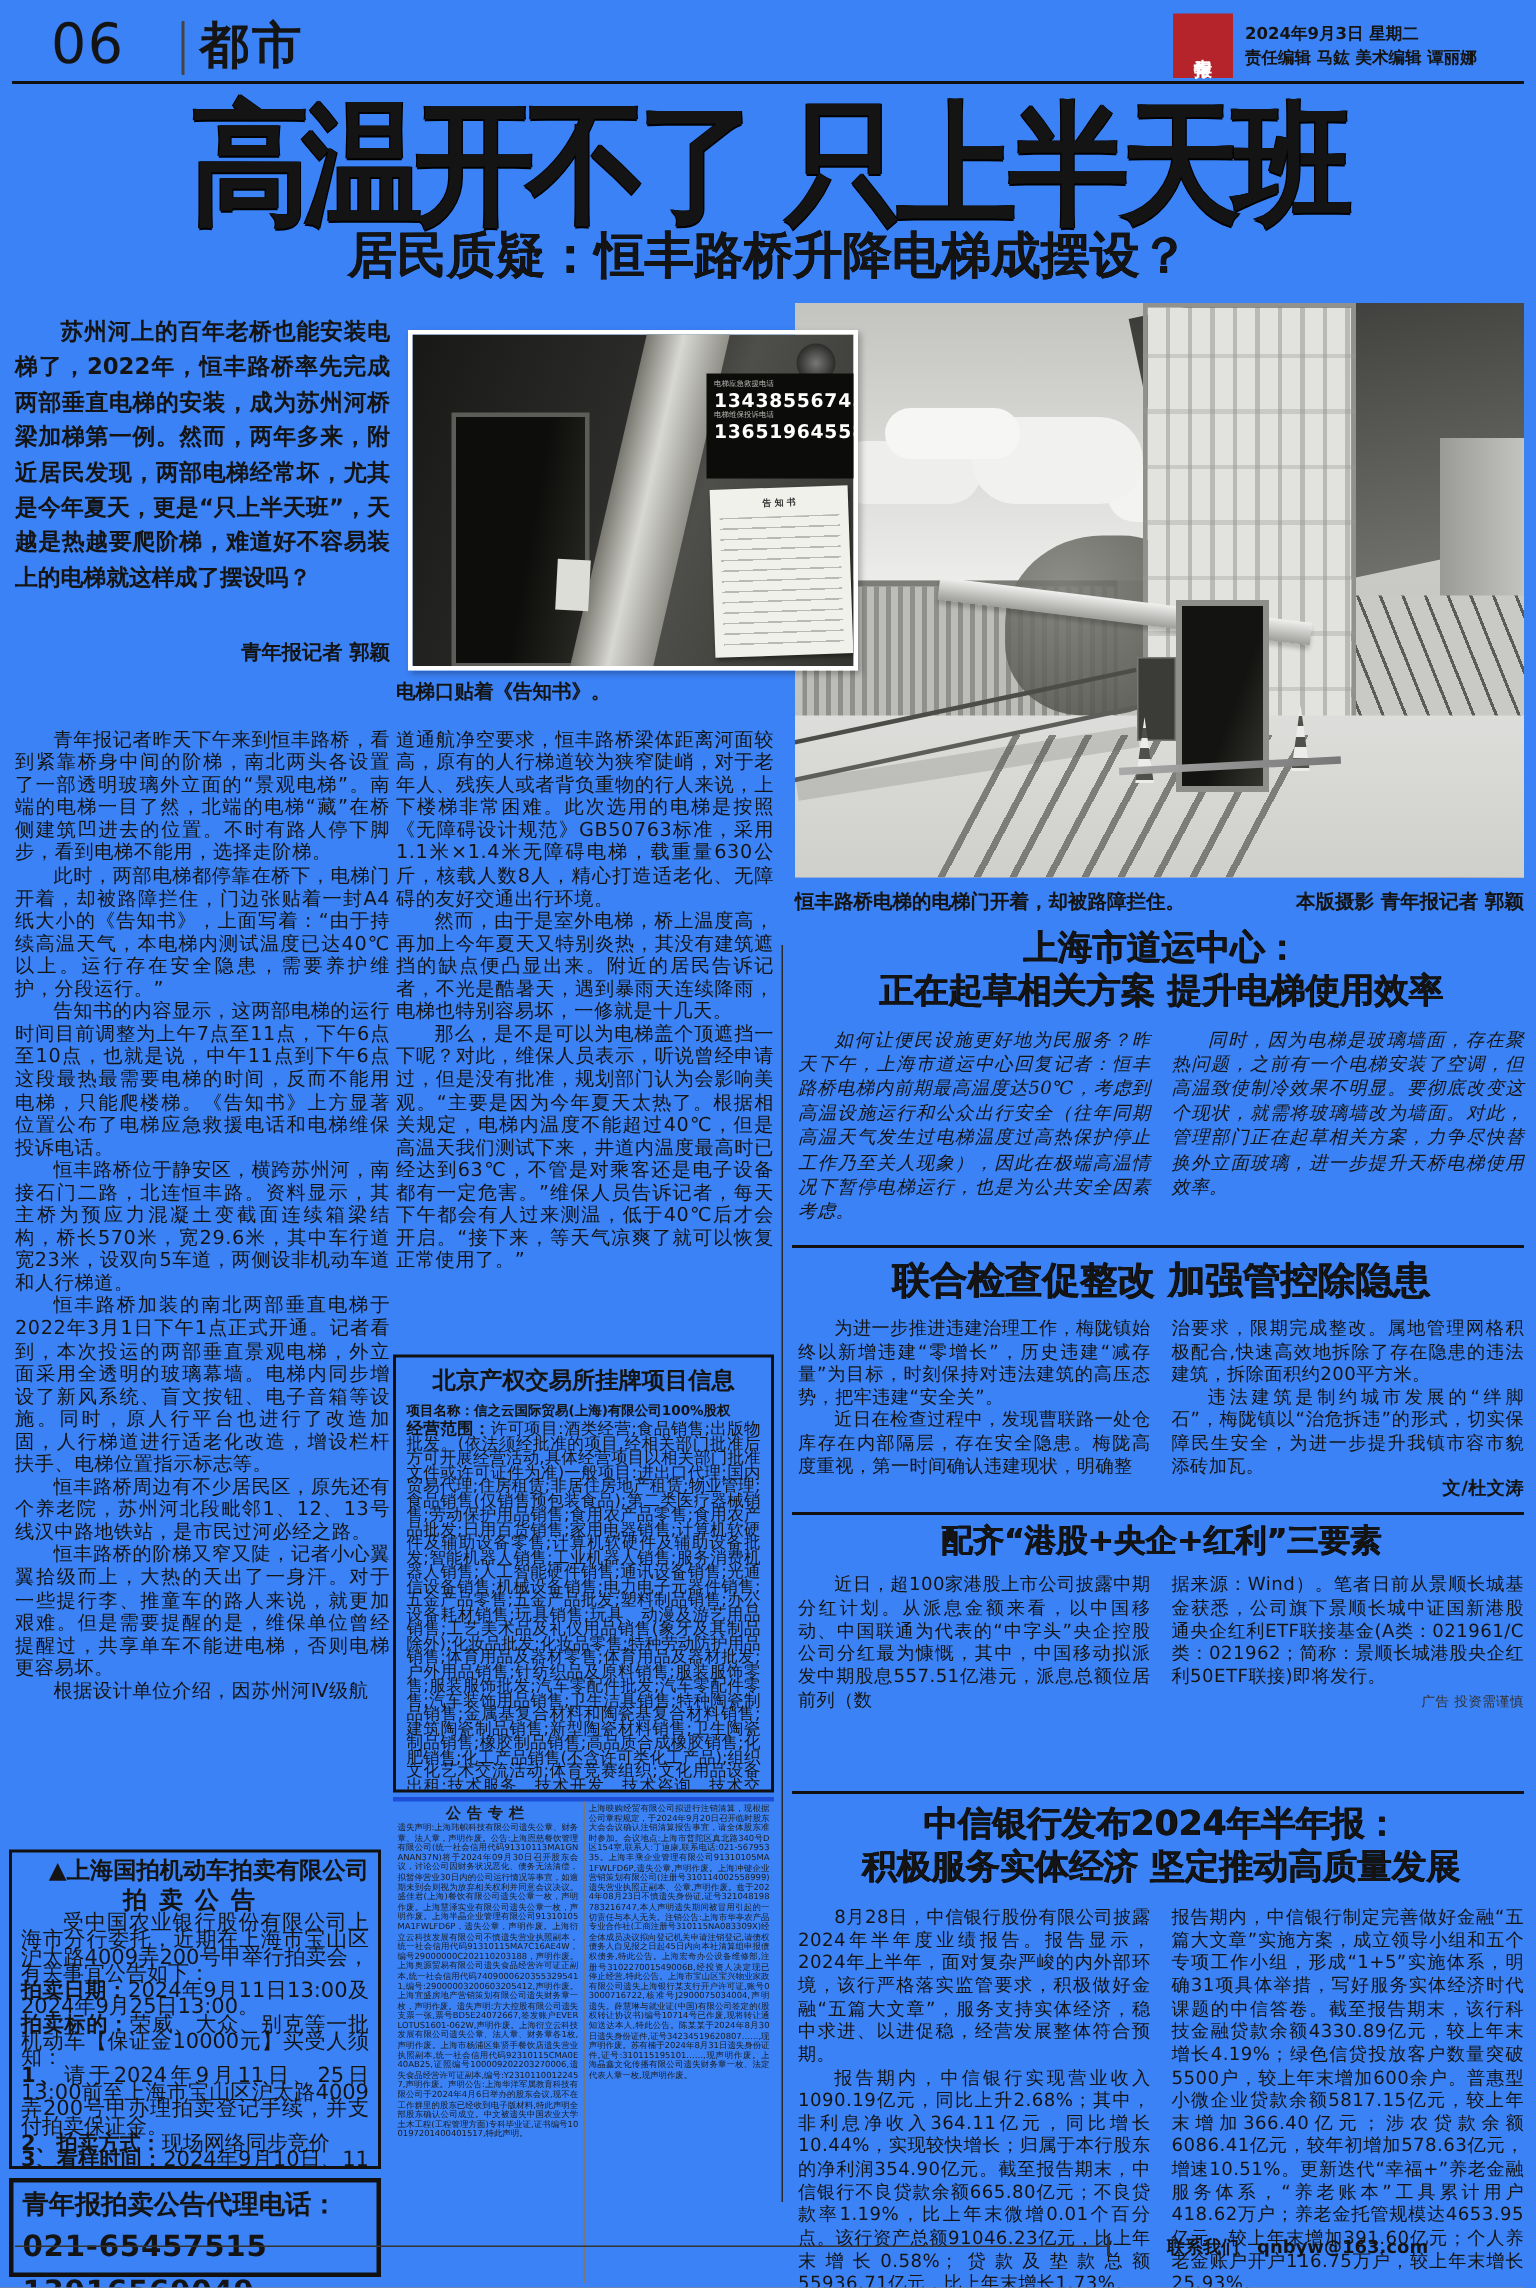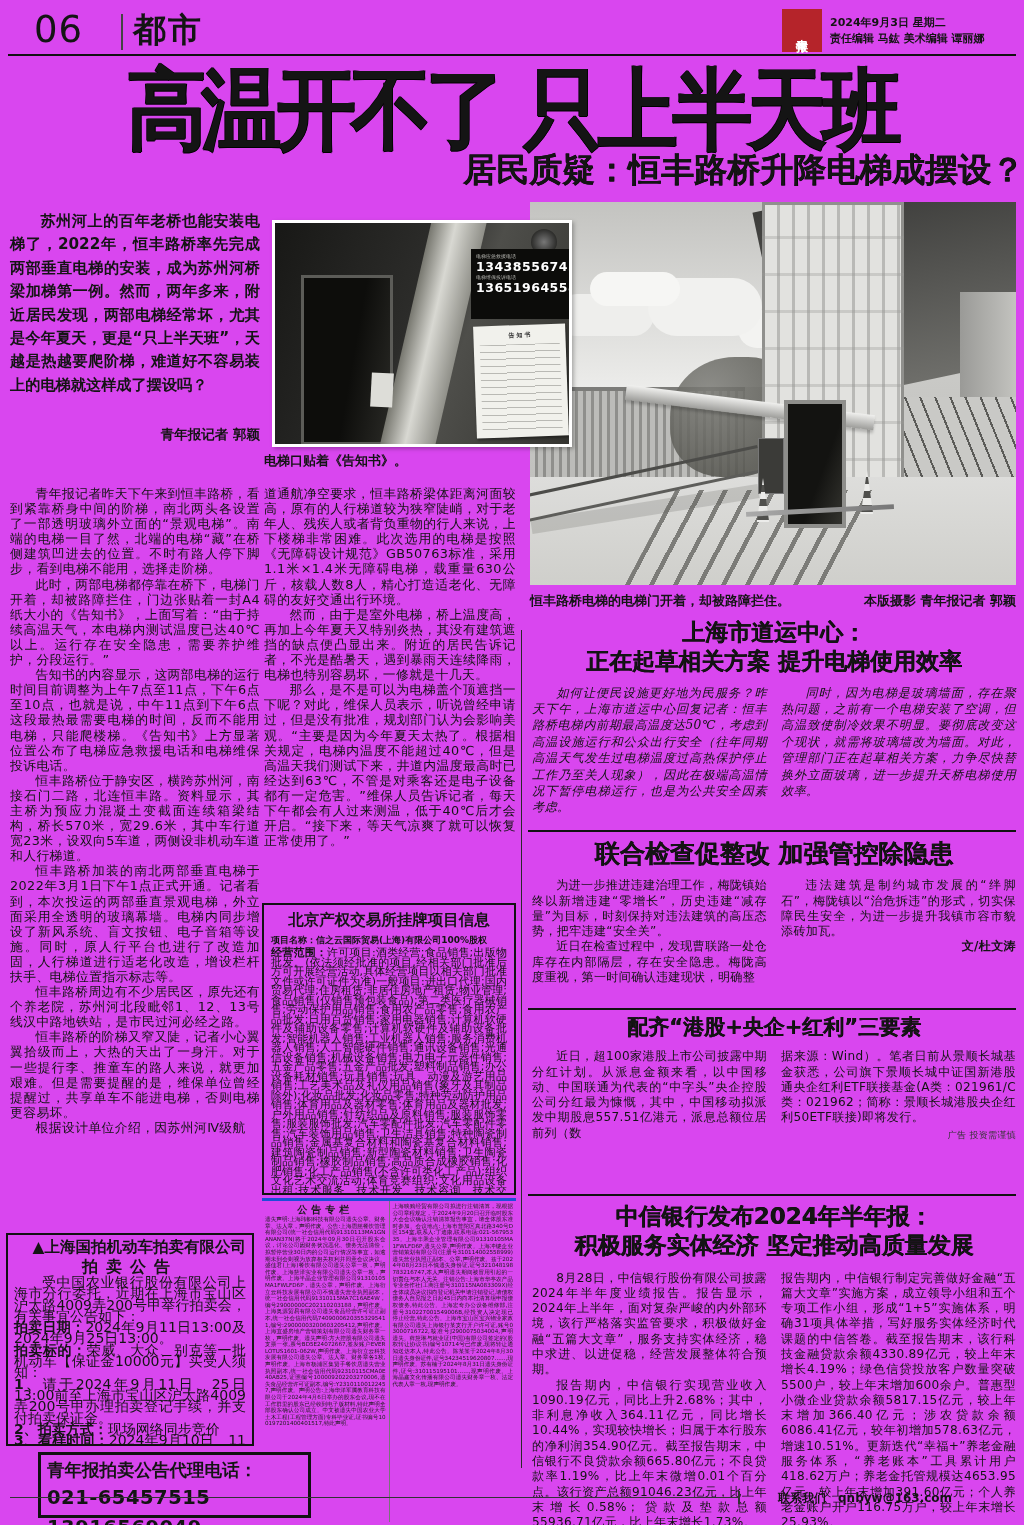--- a/index.html
+++ b/index.html
@@ -1,16 +1,16 @@
 <!DOCTYPE html>
 <html><head>
 <meta charset="utf-8">
 <style>
   html,body{margin:0;padding:0;background:#888;}
-  #page{position:relative;width:1024px;height:1525px;margin:0 auto;background:#d946ef;
+  #page{position:relative;width:1024px;height:1525px;margin:0 auto;background:#3b82f6;
         font-family:"DejaVu Sans","Liberation Sans",sans-serif;color:#141414;overflow:hidden;}
   #page *{box-sizing:border-box;}
   .abs{position:absolute;}
   .just{text-align:justify;}
   .ind{text-indent:2em;}
   p{margin:0;}
 
   
   .pageno{left:34px;top:8px;font-size:37px;font-weight:500;letter-spacing:1px;}
   .hdr-div{left:121px;top:14px;width:2px;height:36px;background:#444;}
@@ -18,21 +18,21 @@
   .logo{left:782px;top:9px;width:40px;height:43px;background:#b5242a;color:#fff;
         display:flex;align-items:center;justify-content:center;font-size:12px;font-weight:700;
         writing-mode:vertical-rl;letter-spacing:1px;line-height:1;}
   .dateline{left:830px;top:15px;font-size:11px;font-weight:700;line-height:16px;}
   .hdr-rule{left:8px;top:54px;width:1008px;height:2px;background:#111;}
 
   
   .main-head{left:0;top:56px;width:1024px;text-align:center;font-size:82px;font-weight:900;
              letter-spacing:-5px;transform:scale(.97,1.08);
              text-shadow:.8px 0 0 #000,-.8px 0 0 #000,0 .8px 0 #000;}
-  .sub-head{left:0;top:148px;width:1024px;text-align:right;font-size:33px;font-weight:700;
+  .sub-head{left:0;top:148px;width:1024px;text-align:center;font-size:33px;font-weight:700;
             text-shadow:.4px 0 0 #000;}
 
   
   .lead{left:10px;top:210px;width:250px;font-size:15.2px;line-height:23.4px;font-weight:600;}
   .lead-byline{left:10px;top:426px;width:250px;text-align:right;font-size:13.5px;font-weight:800;}
   .c1body,.c2body{width:250px;font-size:12.8px;line-height:15.1px;letter-spacing:.4px;}
   .c1body{left:10px;top:486px;}
   .c2body{left:264px;top:486px;width:252px;}
 
   
@@ -118,21 +118,21 @@
                  word-break:break-all;color:#1c1c1c;overflow:hidden;}
   .notices .ncol+.ncol{border-left:1px solid #777;}
   .ntitle{text-align:center;font-size:10px;font-weight:800;letter-spacing:4px;line-height:13px;}
 
   
   .auction{left:6px;top:1233px;width:248px;height:213px;border:2px solid #111;padding:3px 6px;overflow:hidden;}
   .auction .a1{text-align:right;font-size:15.5px;font-weight:900;line-height:19px;}
   .auction .a2{text-align:center;font-size:16px;font-weight:900;letter-spacing:8px;line-height:20px;}
   .auction .ab{font-size:14px;line-height:11.3px;text-align:justify;}
   .auction .ab b{font-weight:800;}
-  .agent{left:6px;top:1452px;width:273px;height:66px;border:3px solid #111;padding:2px 6px;margin-left:32px;}
+  .agent{left:6px;top:1452px;width:248px;height:66px;border:3px solid #111;padding:2px 6px;}
   .agent .g1{font-size:17.5px;font-weight:900;line-height:26px;}
   .agent .g2{font-size:19.5px;font-weight:900;line-height:30px;letter-spacing:.5px;}
 
   
   .foot-rule{left:10px;top:1497px;width:728px;height:1px;background:#333;}
   .foot-tick{left:738px;top:1491px;width:2px;height:13px;background:#333;}
   .foot-text{left:778px;top:1490px;font-size:12px;font-weight:800;}
 </style>
 </head>
 <body>
@@ -236,20 +236,21 @@
   <div class="abs hr" style="top:830px"></div>
 
   <div class="abs art" style="top:838px">
     <div class="t" style="font-size:25px">联合检查促整改 加强管控除隐患</div>
     <div class="cols">
       <div class="just">
         <p class="ind">为进一步推进违建治理工作，梅陇镇始终以新增违建“零增长”，历史违建“减存量”为目标，时刻保持对违法建筑的高压态势，把牢违建“安全关”。</p>
         <p class="ind">近日在检查过程中，发现曹联路一处仓库存在内部隔层，存在安全隐患。梅陇高度重视，第一时间确认违建现状，明确整</p>
       </div>
       <div class="just">
+        <p>治要求，限期完成整改。属地管理网格积极配合,快速高效地拆除了存在隐患的违法建筑，拆除面积约200平方米。</p>
         <p class="ind">违法建筑是制约城市发展的“绊脚石”，梅陇镇以“治危拆违”的形式，切实保障民生安全，为进一步提升我镇市容市貌添砖加瓦。</p>
         <span class="byl">文/杜文涛</span>
       </div>
     </div>
   </div>
   <div class="abs hr" style="top:1008px"></div>
 
   <div class="abs art" style="top:1014px">
     <div class="t" style="font-size:21px">配齐“港股+央企+红利”三要素</div>
     <div class="cols">

